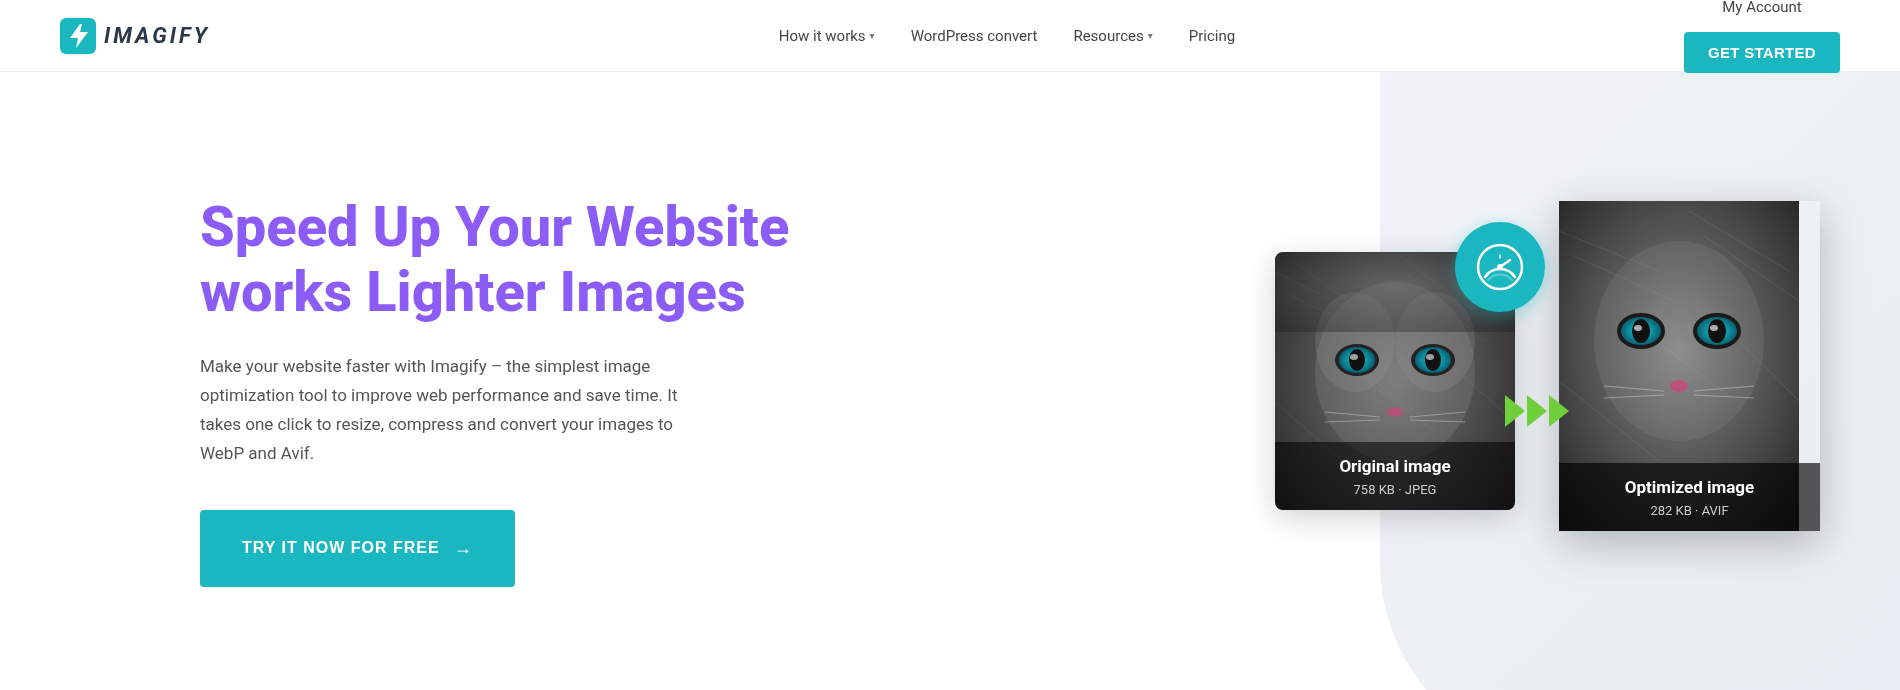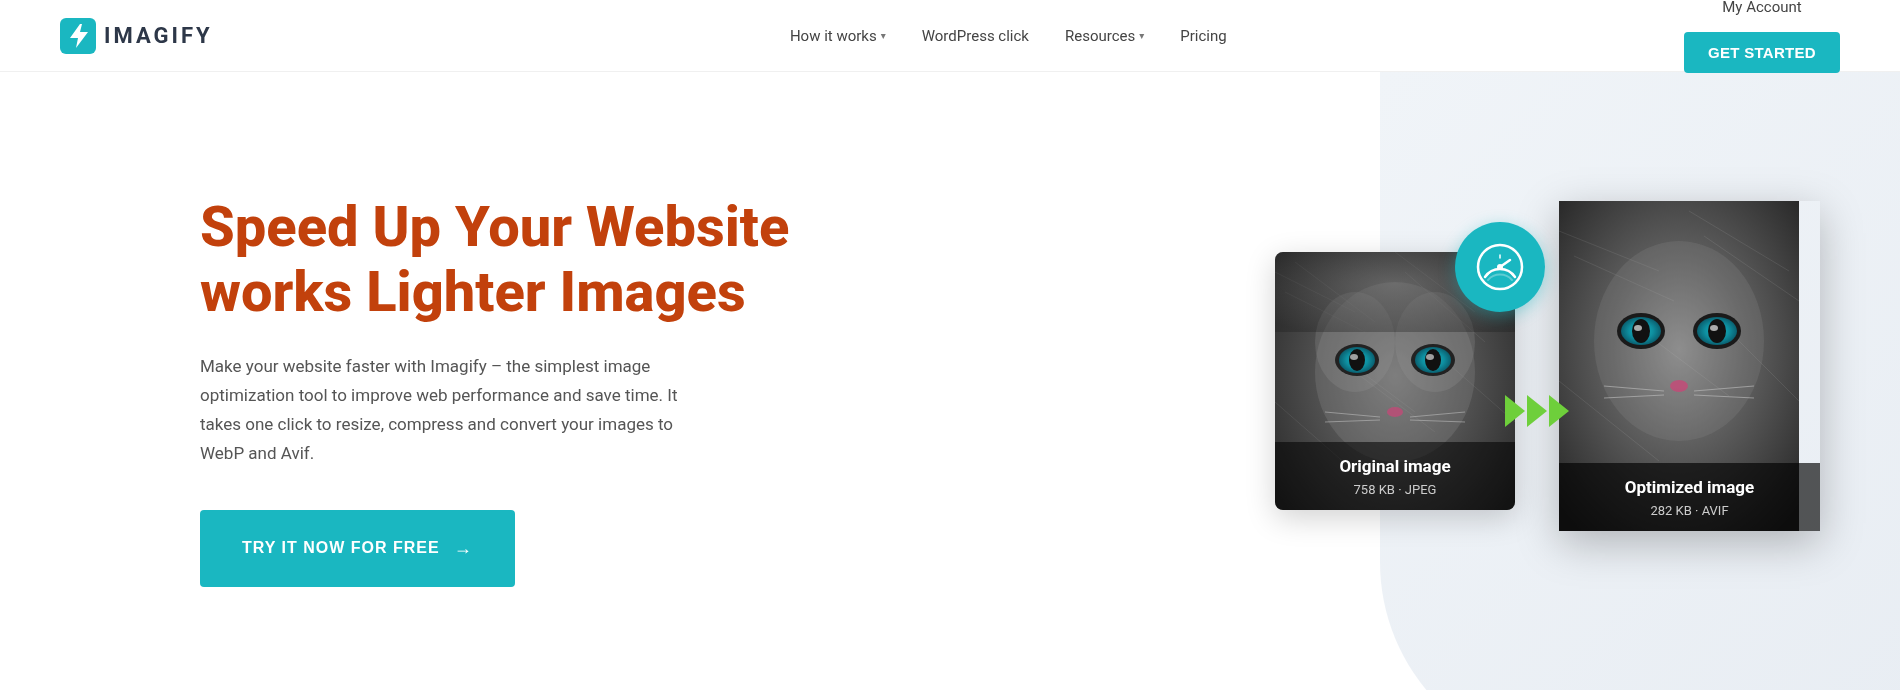--- a/index.html
+++ b/index.html
@@ -30,20 +30,21 @@
     }
     .logo-icon {
       width: 36px;
       height: 36px;
     }
     .logo-text {
       font-size: 22px;
       font-weight: 700;
       letter-spacing: 3px;
       color: #2d3748;
+      font-style: italic;
     }
     .nav-links {
       display: flex;
       align-items: center;
       gap: 36px;
       margin-left: 120px;
     }
     .nav-link {
       font-size: 15px;
       color: #444;
@@ -104,21 +105,21 @@
     }
 
     .hero-left {
       max-width: 620px;
       position: relative;
       z-index: 2;
     }
     .hero-title {
       font-size: 56px;
       font-weight: 800;
-      color: #c2410c;
+      color: #8b5cf6;
       line-height: 1.15;
       margin-bottom: 28px;
     }
     .hero-description {
       font-size: 17px;
       color: #555;
       line-height: 1.7;
       max-width: 500px;
       margin-bottom: 42px;
     }
@@ -253,21 +254,21 @@
     </svg>
     <span class="logo-text">IMAGIFY</span>
   </div>
 
   <div class="nav-links">
     <a class="nav-link">
       <span>How it works</span>
       <span class="chevron">▾</span>
     </a>
     <a class="nav-link">
-      <span>WordPress click</span>
+      <span>WordPress convert</span>
     </a>
     <a class="nav-link">
       <span>Resources</span>
       <span class="chevron">▾</span>
     </a>
     <a class="nav-link">
       <span>Pricing</span>
     </a>
   </div>
 

